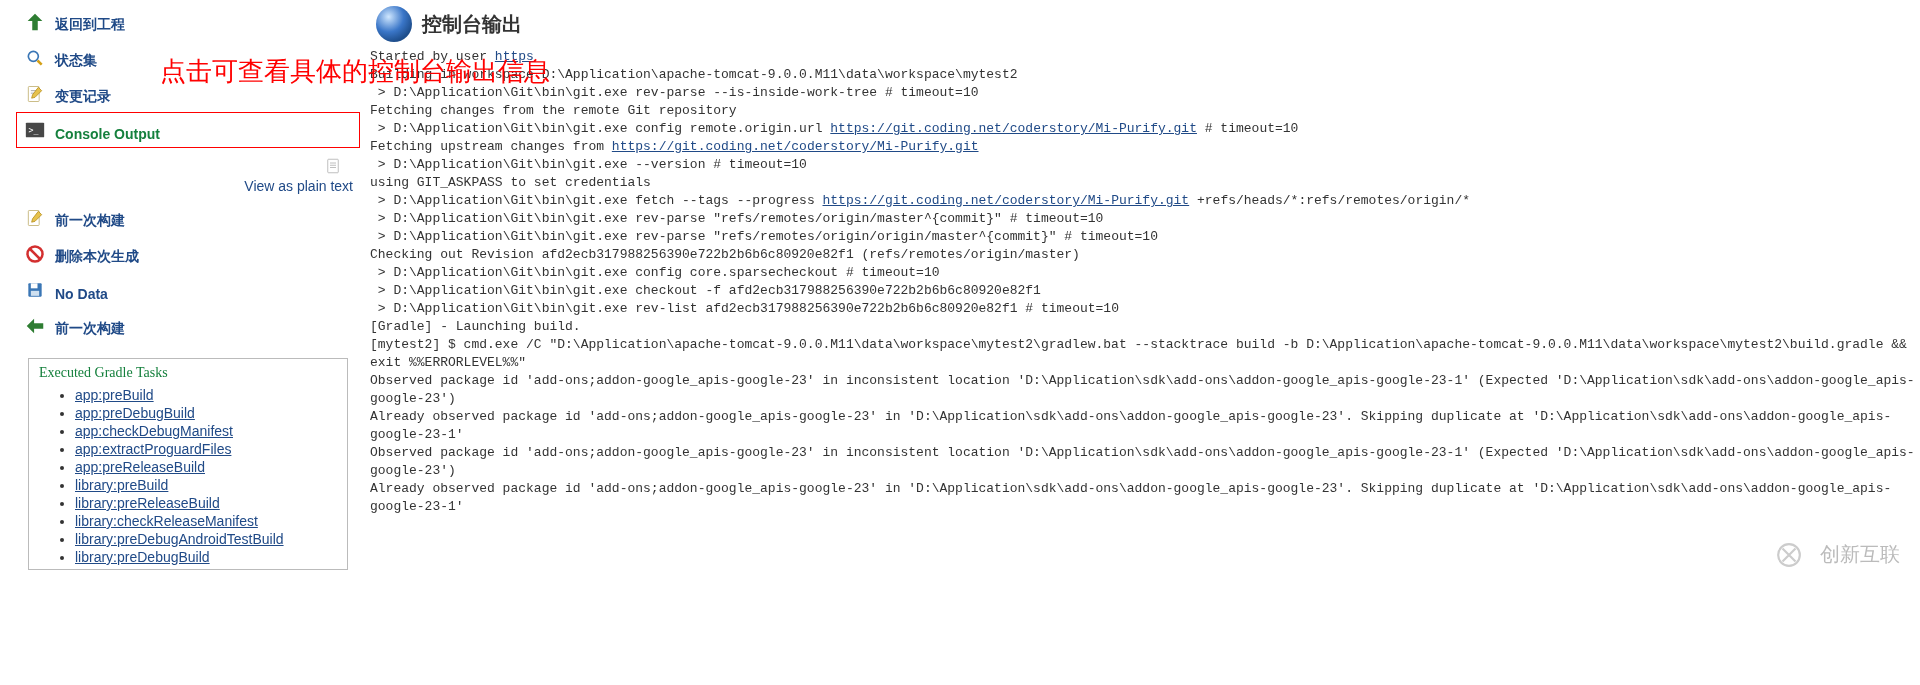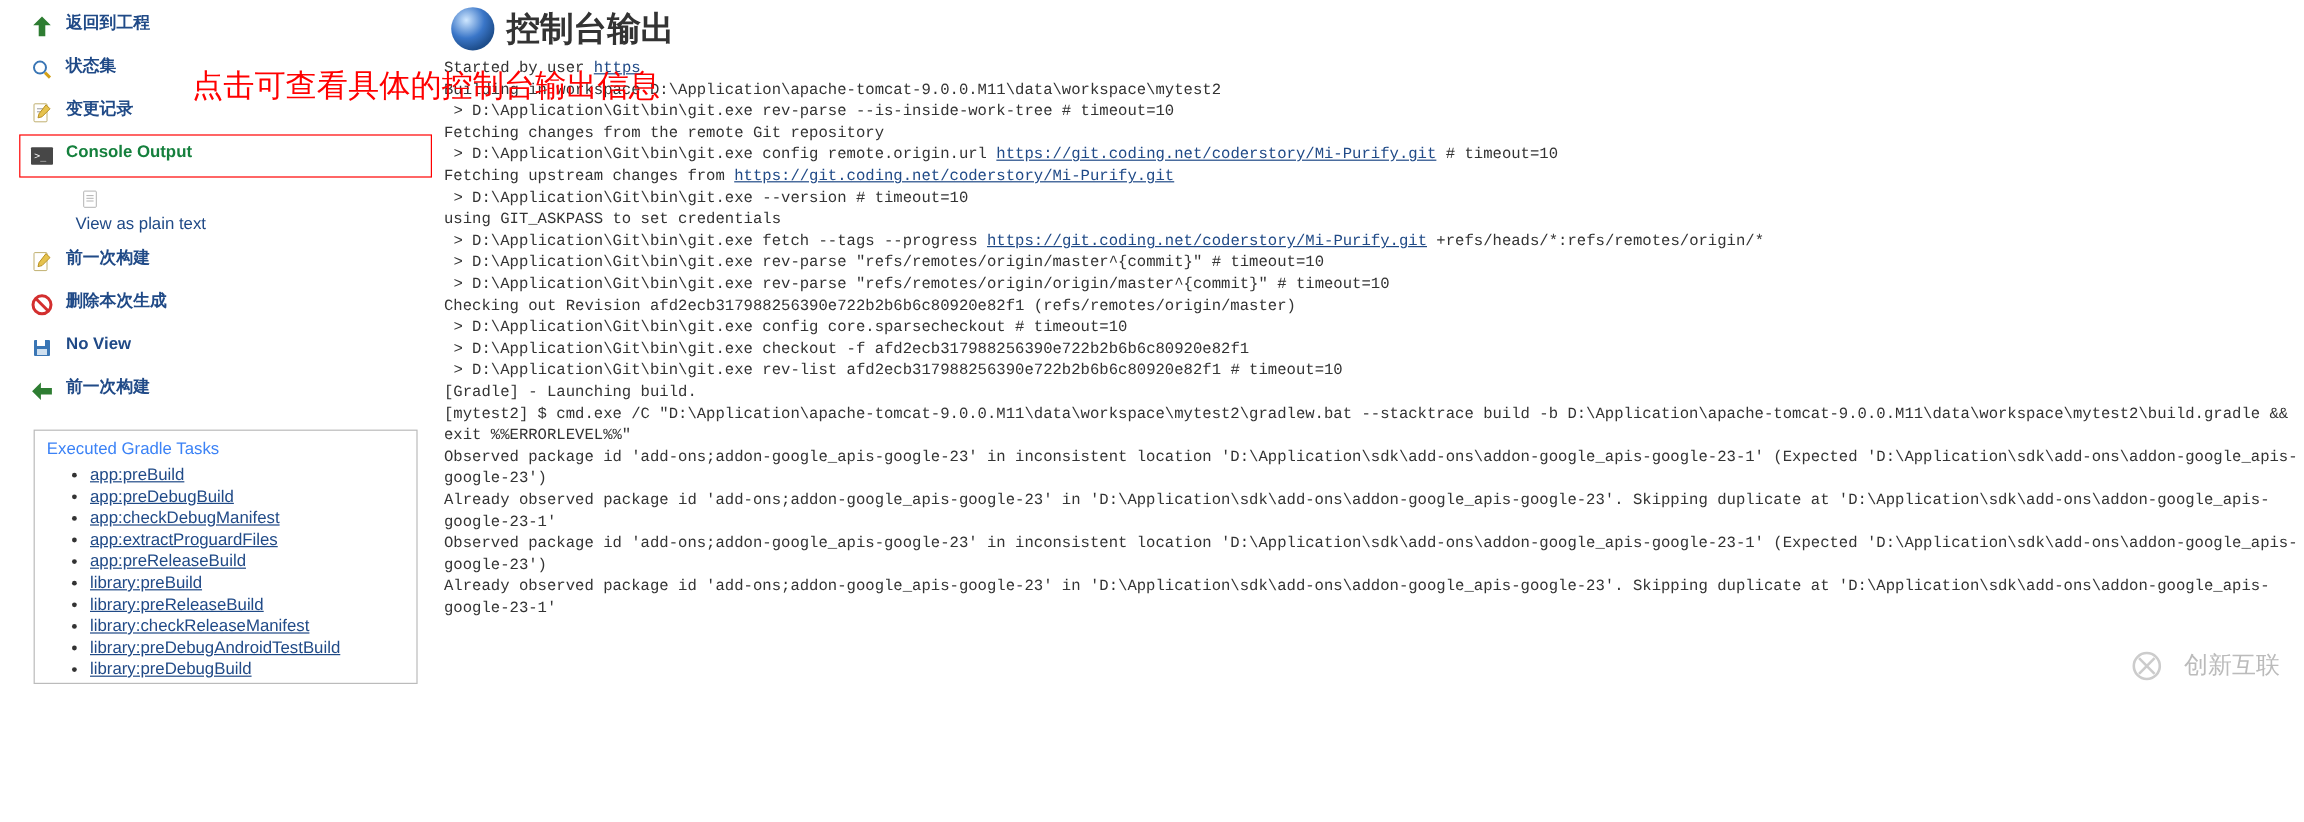--- a/index.html
+++ b/index.html
@@ -8,41 +8,41 @@
     font-family: "Microsoft YaHei", Arial, sans-serif;
     font-size: 14px;
     color: #333;
     background: #fff;
     position: relative;
   }
   .layout { display: flex; }
   .sidebar { width: 360px; flex-shrink: 0; padding: 4px 0 0 16px; }
   .main { flex: 1; min-width: 0; overflow: hidden; padding-left:10px;}
   .nav-item {
-    display: flex; align-items: flex-start; padding: 5px 6px;
+    display: flex; align-items: flex-end; padding: 5px 6px;
     border: 1px solid transparent;
   }
   .nav-item.selected { border: 1px solid #f00; }
   .nav-item .icon { width: 24px; height: 24px; display: inline-flex; align-items:center; justify-content:center; margin-right: 8px; }
   .nav-item .label { color: #333; font-weight: bold;}
   .nav-item.sub { padding-left: 46px; flex-direction: column; }
   .nav-item.sub .label { color: #204a87; font-weight: normal;}
   .nav-item.link .label { color: #204a87; }
   .nav-item.selected .label { color:#15803d; font-weight:bold;}
   .tasks-box {
     margin: 14px 12px 6px 12px; border: 1px solid #bbb; padding: 6px 10px 2px 10px;
   }
-  .tasks-title { color: #3b82f6; font-size: 14px; margin-bottom:6px;}
+  .tasks-title { color: #15803d; font-size: 14px; margin-bottom:6px;font-family:Liberation Serif, serif;}
   .tasks-list { margin: 0 0 0 20px; padding: 0; }
   .tasks-list li { margin: 2px 16px; }
   .tasks-list a { color: #204a87; text-decoration: underline; }
   
   .page-title-row { display: flex; align-items:center; }
   .orb { width:48px; height:48px; }
-  .page-title { font-size: 28px; font-weight: bold; margin-left:4px;}
+  .page-title { font-size: 20px; font-weight: bold; margin-left:4px;}
   .annotation {
     position: absolute; left: 160px; top: 54px;
     color: #f00; font-size: 26px; font-family: SimSun, serif;
     pointer-events: none;
   }
   .console {
     font-family: "Courier New", Consolas, monospace;
     font-size: 13px; line-height: 18px; white-space: pre-wrap; color:#333;
   }
   .console a { color: #204a87; text-decoration: underline; }
@@ -133,21 +133,21 @@
 
 
     <div class="nav-item link">
       <span class="icon">
         <svg viewBox="0 0 24 24" width="20" height="20">
             <rect x="4" y="4" width="16" height="16" rx="1" fill="#3a76b5"></rect>
             <rect x="7" y="4" width="8" height="6" fill="#fff"></rect>
             <rect x="7" y="13" width="10" height="6" fill="#cfe0f0"></rect>
           </svg>
       </span>
-      <span class="label">No View</span>
+      <span class="label">No Data</span>
     </div>
 
     <div class="nav-item link">
       <span class="icon">
         <svg viewBox="0 0 24 24" width="22" height="22">
             <path fill="#2e7d32" d="M3 12l8-8v5h10v6H11v5z"></path>
           </svg>
       </span>
       <span class="label">前一次构建</span>
     </div>

